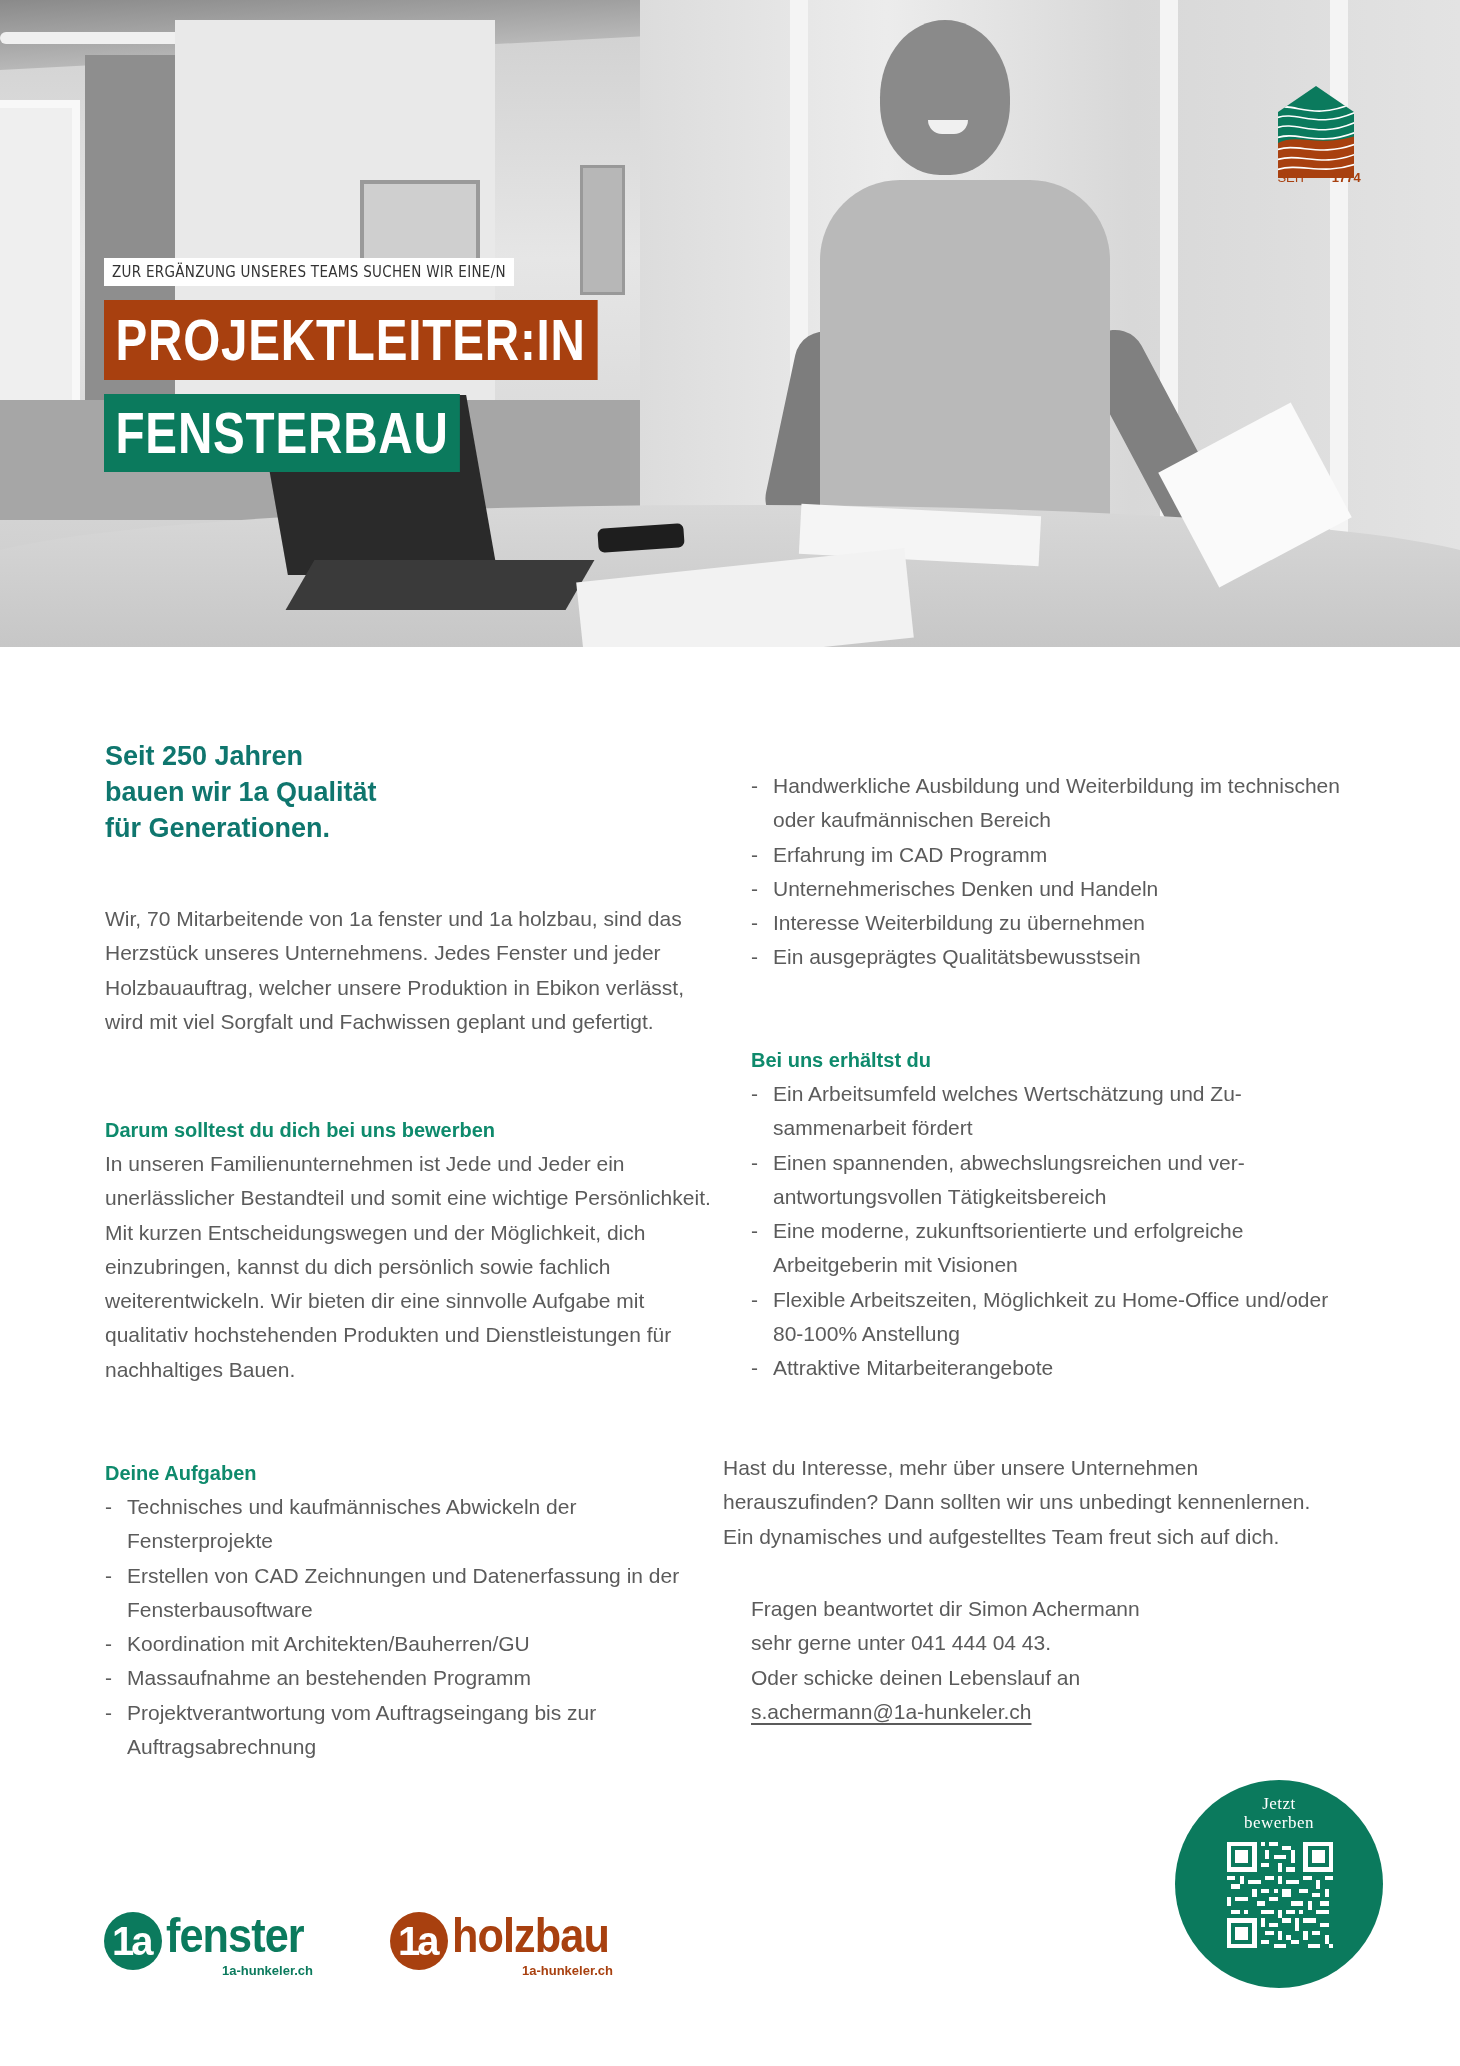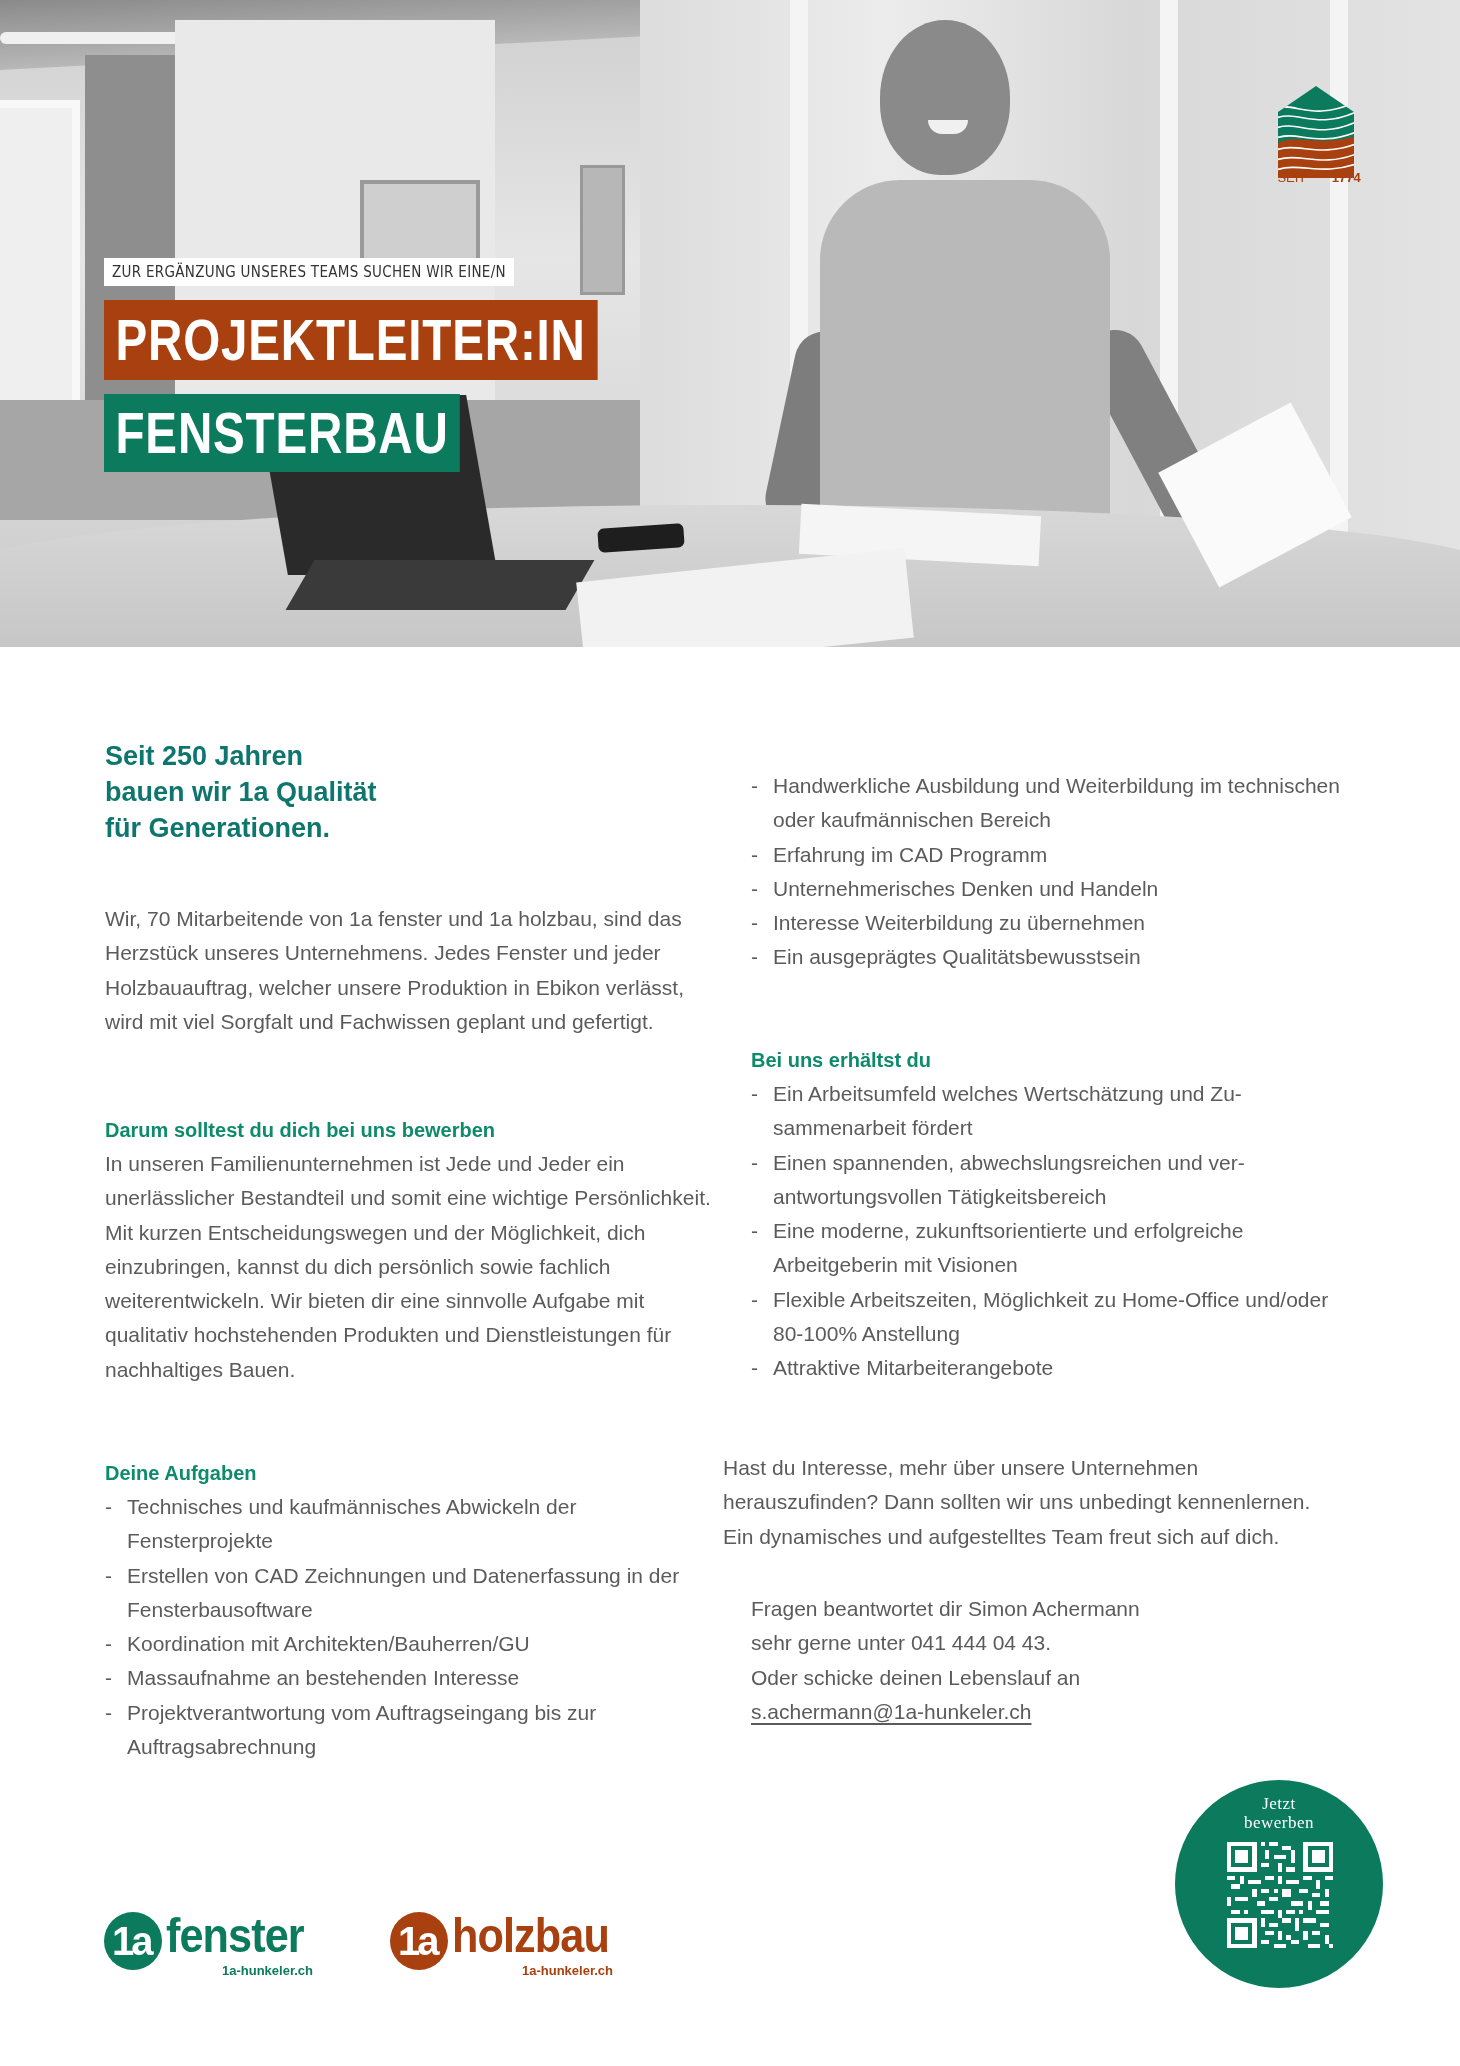--- a/index.html
+++ b/index.html
@@ -160,21 +160,21 @@
   <div class="h-green">Darum solltest du dich bei uns bewerben</div>
   <div class="body-text">In unseren Familienunternehmen ist Jede und Jeder ein unerlässlicher Bestandteil und somit eine wichtige Persönlichkeit. Mit kurzen Entscheidungswegen und der Möglichkeit, dich einzubringen, kannst du dich per­sönlich sowie fachlich weiterentwickeln. Wir bieten dir eine sinnvolle Aufgabe mit qualitativ hochstehenden Produkten und Dienstleistungen für nachhaltiges Bau­en.</div>
 </div>
 
 <div class="block" style="left:105px; top:1456px; width:620px;">
   <div class="h-green">Deine Aufgaben</div>
   <ul class="dash body-text">
     <li>Technisches und kaufmännisches Abwickeln der Fensterprojekte</li>
     <li>Erstellen von CAD Zeichnungen und Datenerfassung in der Fensterbausoftware</li>
     <li>Koordination mit Architekten/Bauherren/GU</li>
-    <li>Massaufnahme an bestehenden Interesse</li>
+    <li>Massaufnahme an bestehenden Programm</li>
     <li>Projektverantwortung vom Auftragseingang bis zur Auftragsabrechnung</li>
   </ul>
 </div>
 
 <div class="block" style="left:751px; top:769px; width:600px;">
   <ul class="dash body-text">
     <li>Handwerkliche Ausbildung und Weiterbildung im technischen oder kaufmännischen Bereich</li>
     <li>Erfahrung im CAD Programm</li>
     <li>Unternehmerisches Denken und Handeln</li>
     <li>Interesse Weiterbildung zu übernehmen</li>

